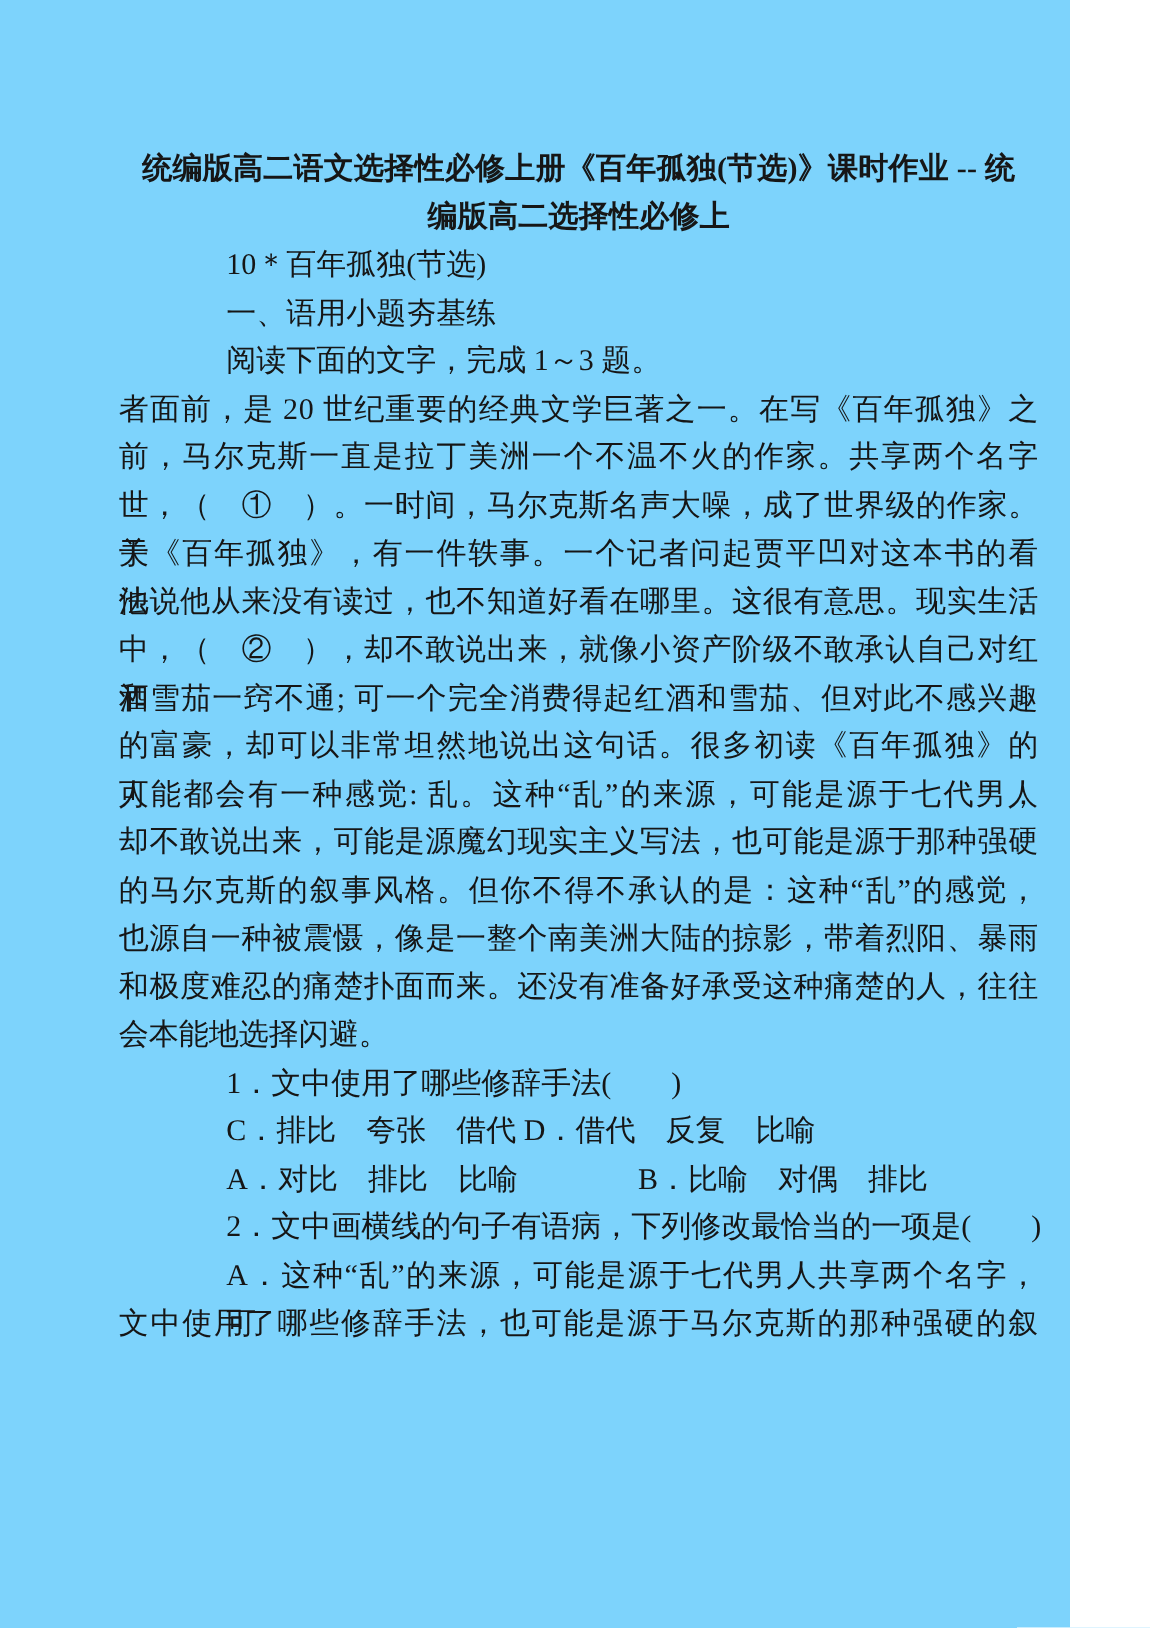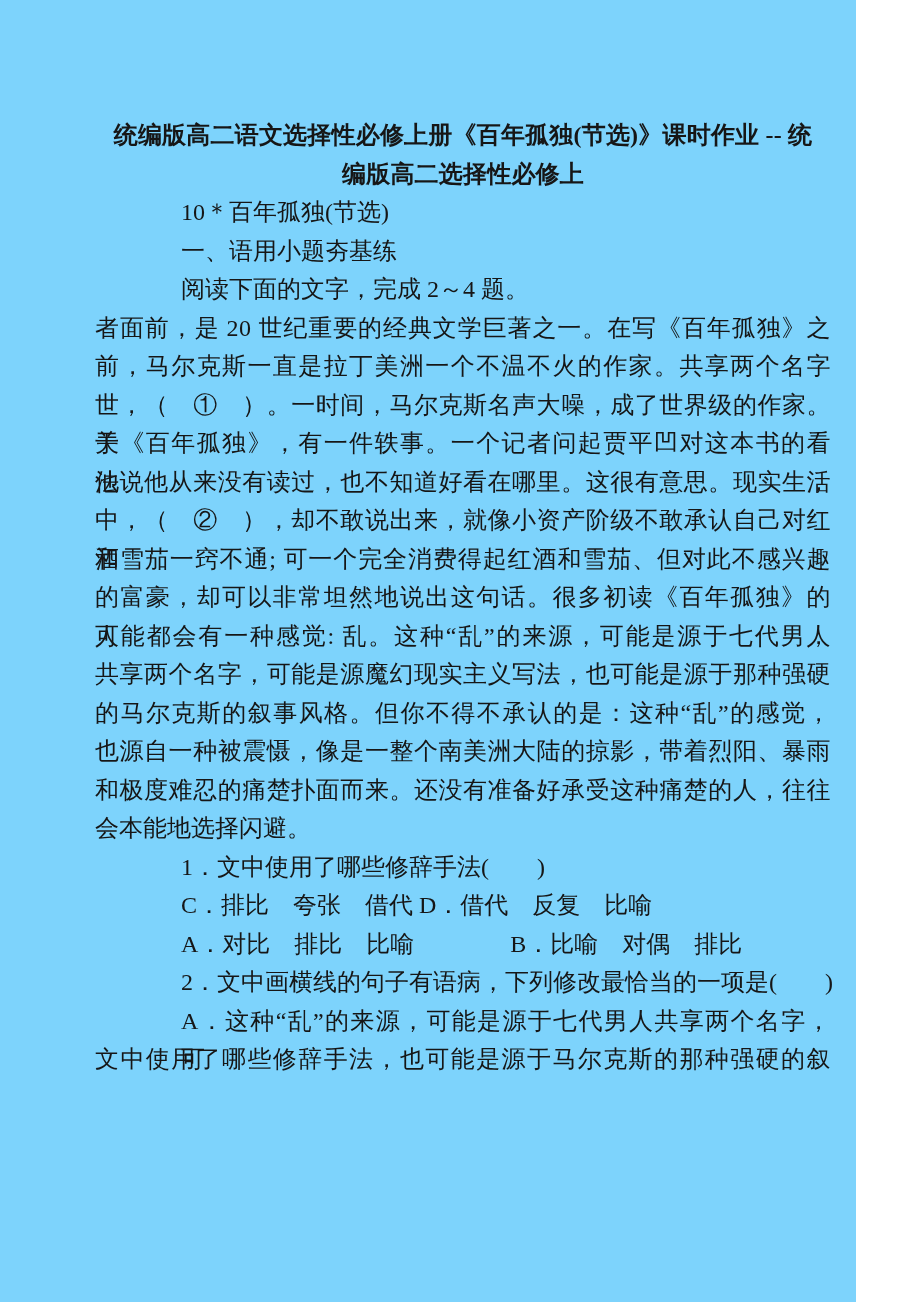--- a/index.html
+++ b/index.html
@@ -41,31 +41,31 @@
 </style>
 </head>
 <body>
 
 <div class="page">
   <div class="doc">
       <div class="ln title">统编版高二语文选择性必修上册《百年孤独(节选)》课时作业 -- 统</div>
       <div class="ln title">编版高二选择性必修上</div>
       <div class="ln ind">10＊百年孤独(节选)</div>
       <div class="ln ind">一、语用小题夯基练</div>
-      <div class="ln ind">阅读下面的文字，完成 2～4 题。</div>
+      <div class="ln ind">阅读下面的文字，完成 1～3 题。</div>
       <div class="ln j">者面前，是 20 世纪重要的经典文学巨著之一。在写《百年孤独》之</div>
       <div class="ln j">前，马尔克斯一直是拉丁美洲一个不温不火的作家。共享两个名字</div>
       <div class="ln j">世，（　①　）。一时间，马尔克斯名声大噪，成了世界级的作家。关</div>
       <div class="ln j">于《百年孤独》，有一件轶事。一个记者问起贾平凹对这本书的看法，</div>
       <div class="ln j">他说他从来没有读过，也不知道好看在哪里。这很有意思。现实生活</div>
       <div class="ln j">中，（　②　），却不敢说出来，就像小资产阶级不敢承认自己对红酒</div>
       <div class="ln j">和雪茄一窍不通; 可一个完全消费得起红酒和雪茄、但对此不感兴趣</div>
       <div class="ln j">的富豪，却可以非常坦然地说出这句话。很多初读《百年孤独》的人，</div>
       <div class="ln j">可能都会有一种感觉: 乱。这种“乱”的来源，可能是源于七代男人</div>
-      <div class="ln j">共享两个名字，可能是源魔幻现实主义写法，也可能是源于那种强硬</div>
+      <div class="ln j">却不敢说出来，可能是源魔幻现实主义写法，也可能是源于那种强硬</div>
       <div class="ln j">的马尔克斯的叙事风格。但你不得不承认的是：这种“乱”的感觉，</div>
       <div class="ln j">也源自一种被震慑，像是一整个南美洲大陆的掠影，带着烈阳、暴雨</div>
       <div class="ln j">和极度难忍的痛楚扑面而来。还没有准备好承受这种痛楚的人，往往</div>
       <div class="ln">会本能地选择闪避。</div>
       <div class="ln ind">1．文中使用了哪些修辞手法(　　)</div>
       <div class="ln ind">C．排比　夸张　借代 D．借代　反复　比喻</div>
       <div class="ln ind">A．对比　排比　比喻　　　　B．比喻　对偶　排比</div>
       <div class="ln ind">2．文中画横线的句子有语病，下列修改最恰当的一项是(　　)</div>
       <div class="ln ind j">A．这种“乱”的来源，可能是源于七代男人共享两个名字，可</div>
       <div class="ln j">文中使用了哪些修辞手法，也可能是源于马尔克斯的那种强硬的叙</div>

